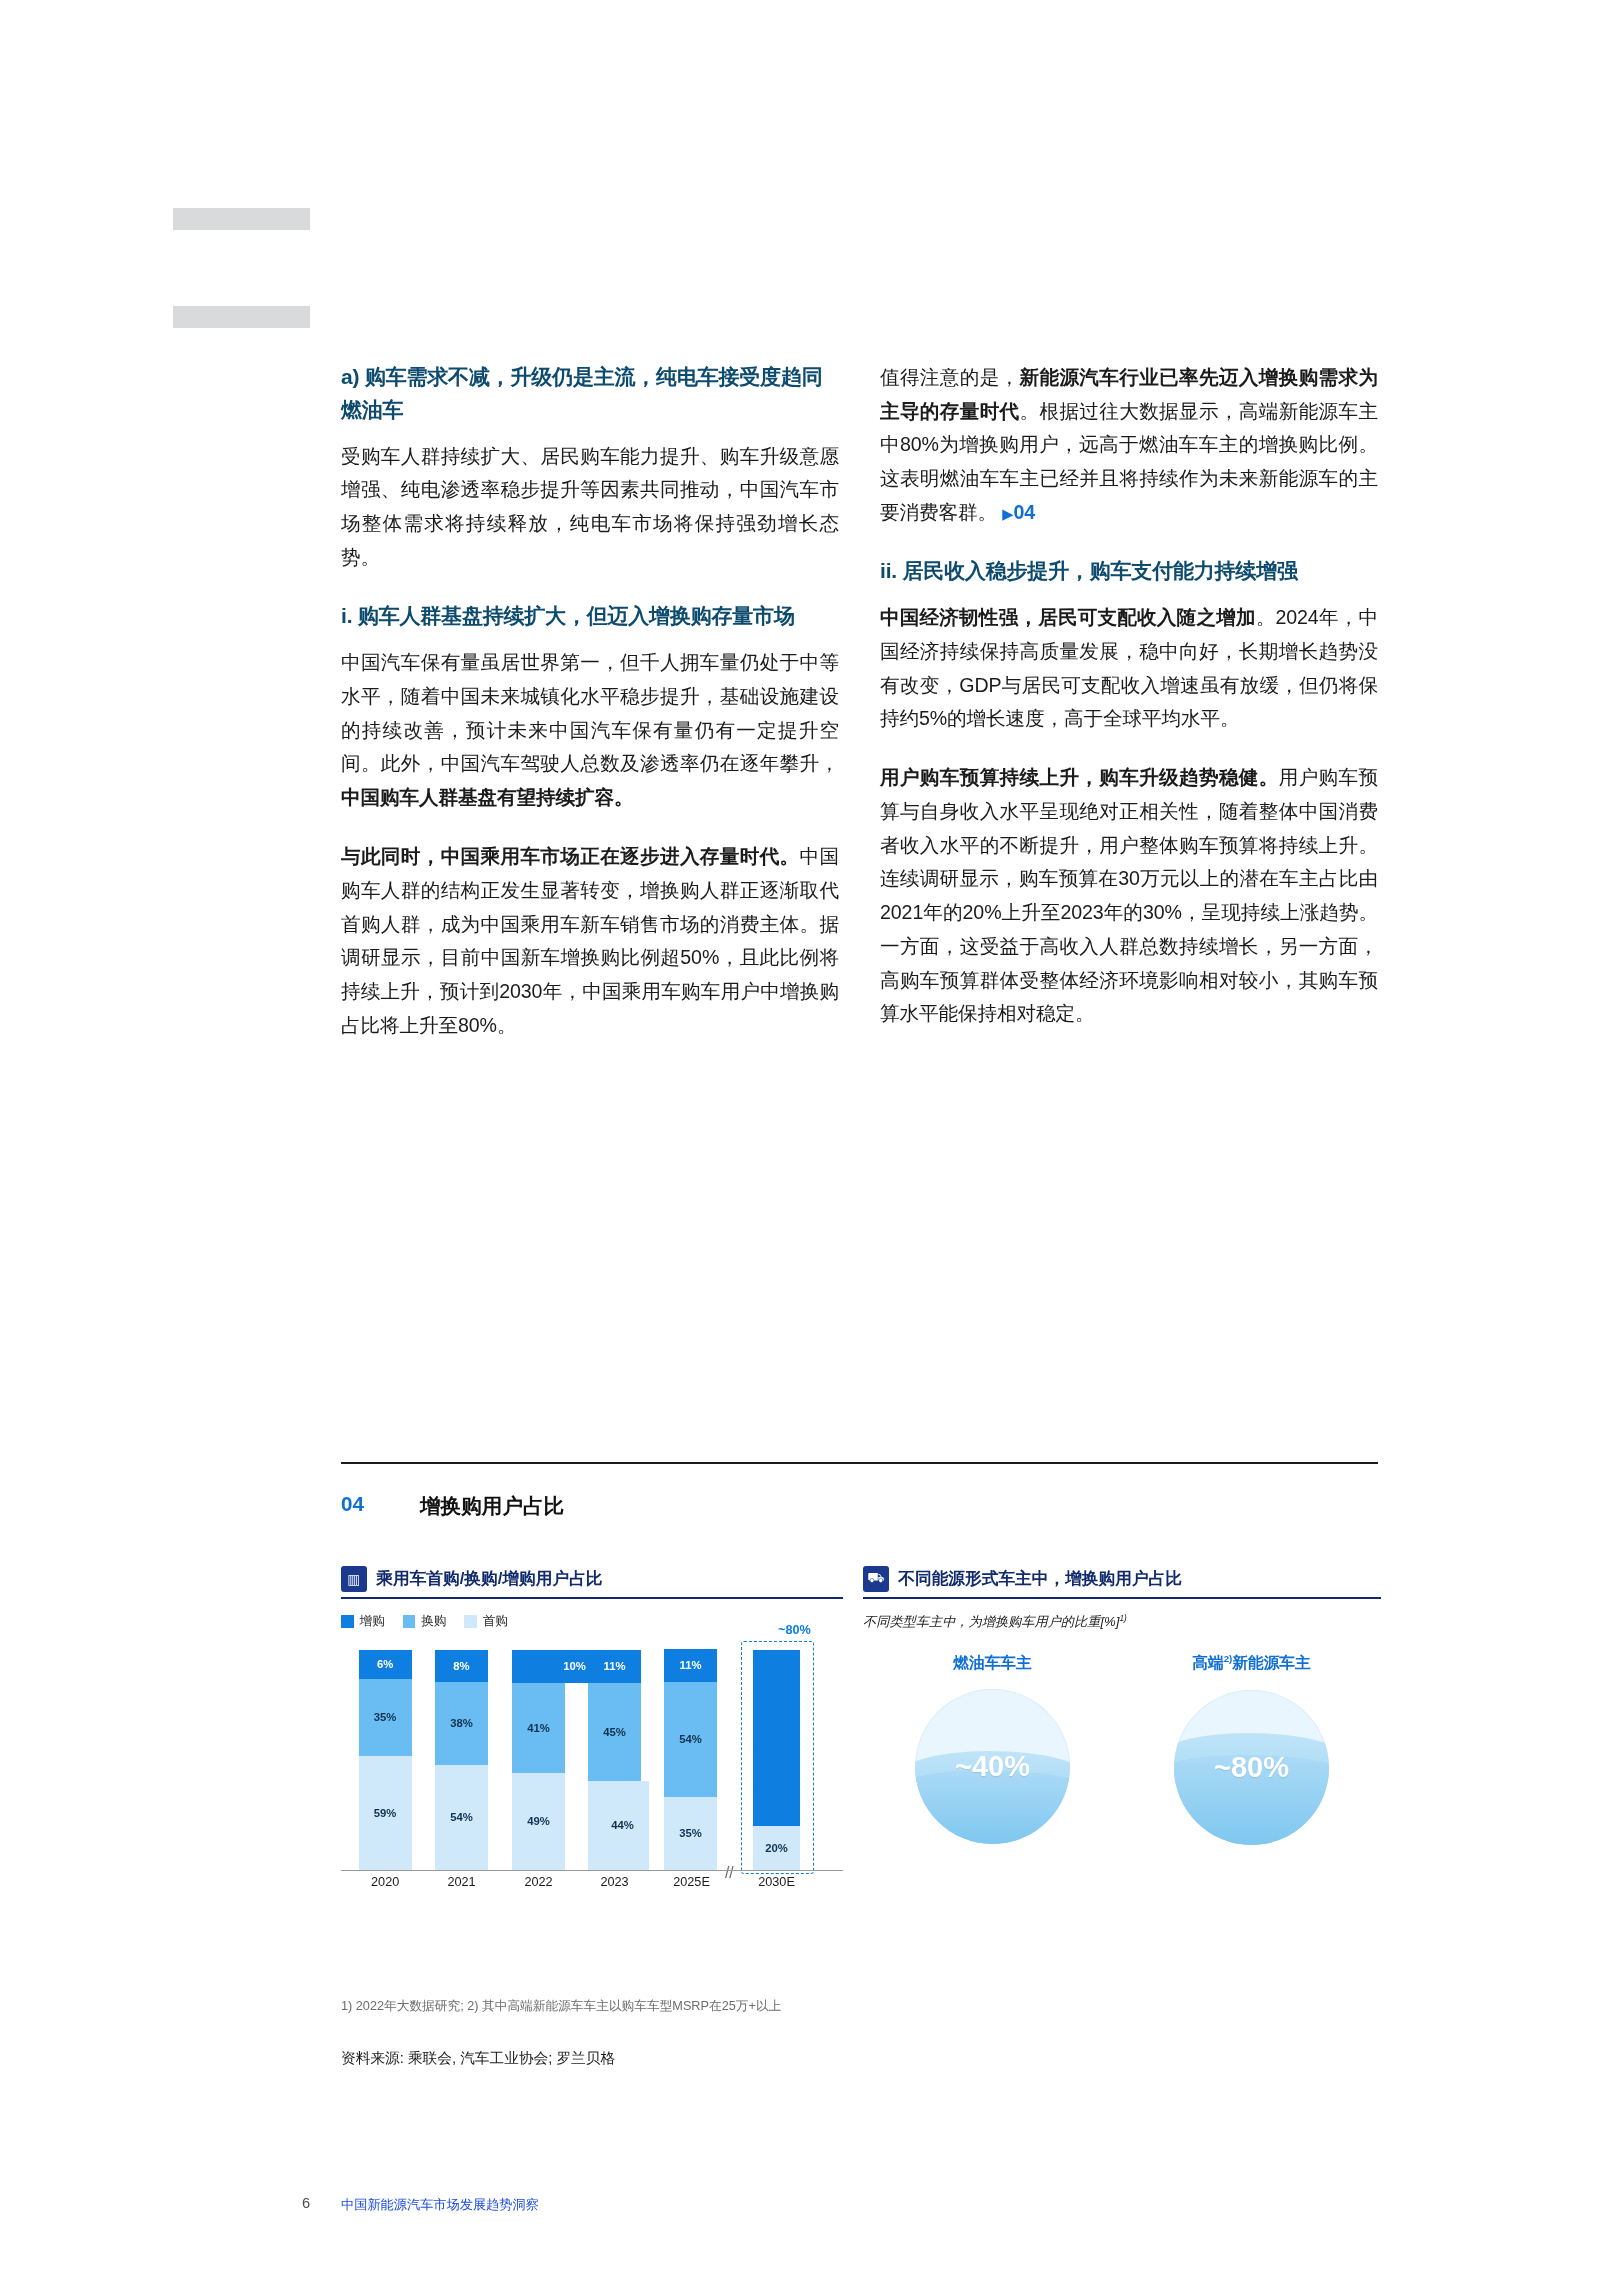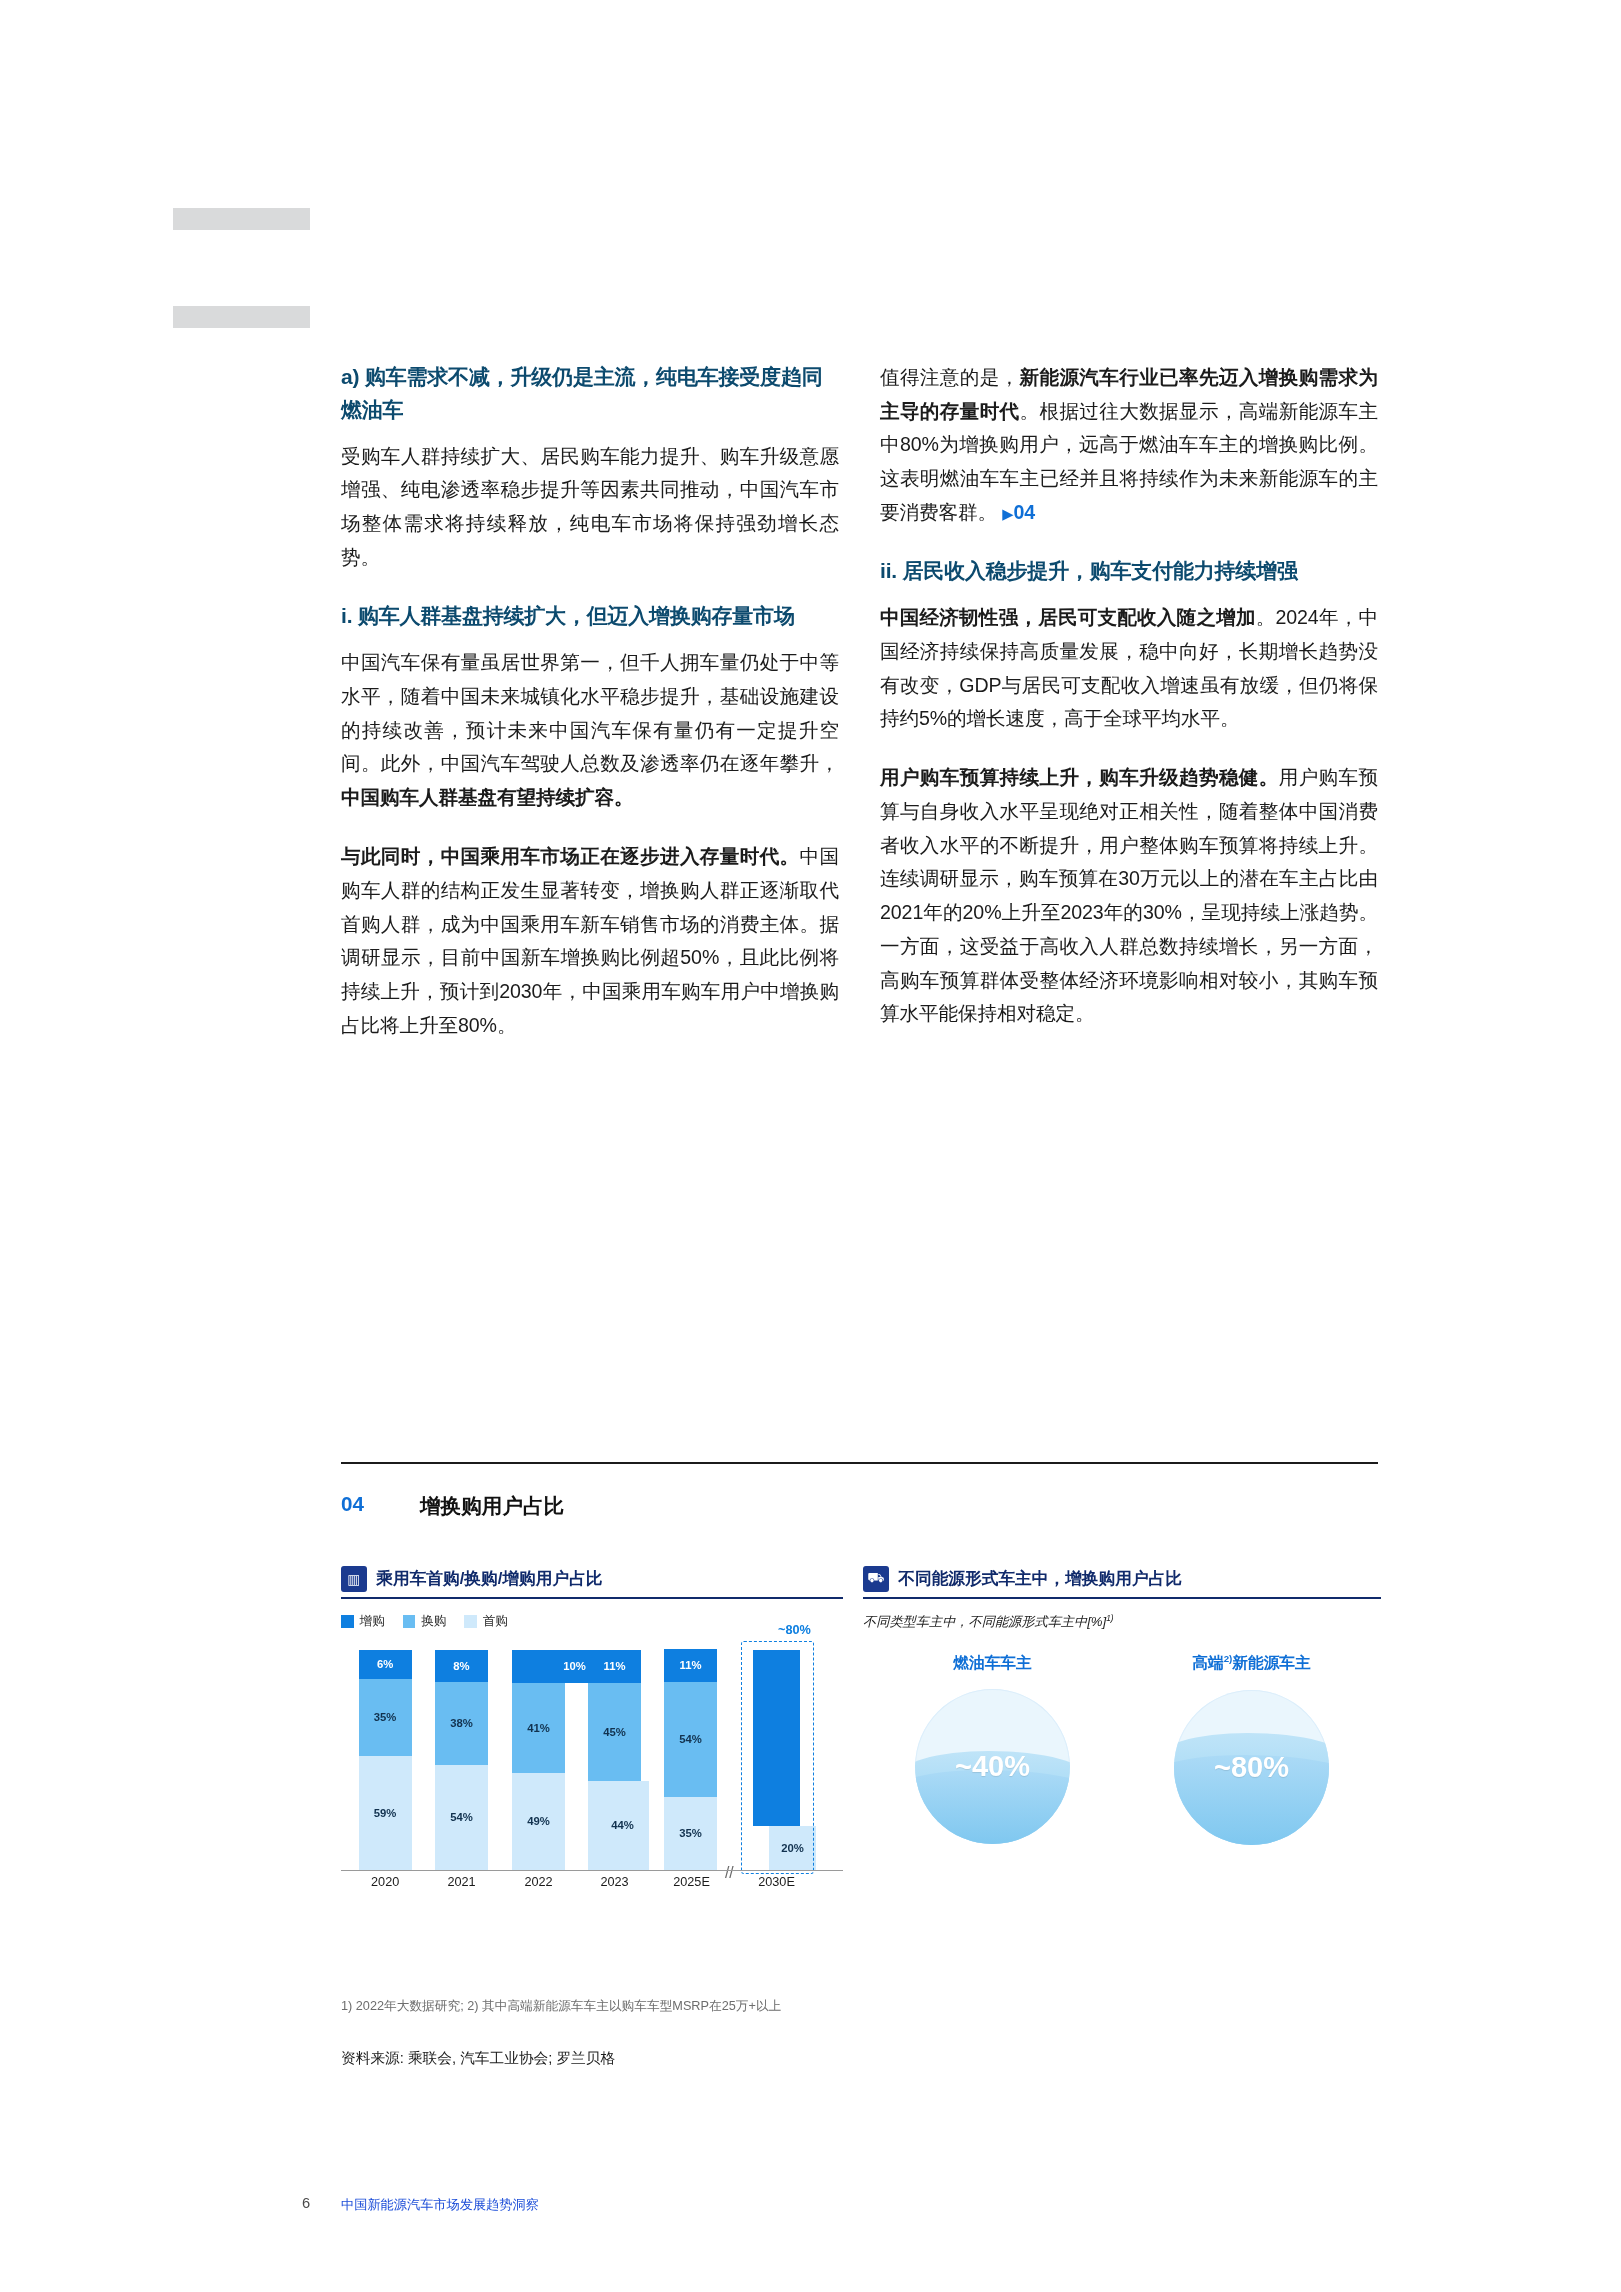--- a/index.html
+++ b/index.html
@@ -190,21 +190,21 @@
         </div>
 
         <div class="bar" style="left:323px;">
           <div class="seg seg-zeng" style="height:33px;">11%</div>
           <div class="seg seg-huan" style="height:115px;">54%</div>
           <div class="seg seg-shou" style="height:73px;">35%</div>
         </div>
 
         <div class="bar" style="left:412px;width:47px;">
           <div class="seg seg-zeng" style="height:176px;"></div>
-          <div class="seg seg-shou" style="height:44px;margin-left:16px;">20%</div>
+          <div class="seg seg-shou" style="height:44px;">20%</div>
         </div>
 
         <div class="dash-box" style="left:400px;bottom:-3.9px;width:71px;height:231px;"></div>
         <div class="cap80" style="left:437px;bottom:233px;">~80%</div>
         <div class="axis-break" style="left:384px;bottom:-11.8px;">//</div>
       </div>
       <div class="axis"></div>
 
       <div class="xlabels">
         <div class="xlab" style="left:12.7px;">2020</div>
@@ -217,21 +217,21 @@
     </div>
   </div>
 
   <div class="panel panel-right">
     <div class="panel-head">
       <span class="sq">⛟</span>
       <span class="ttl">不同能源形式车主中，增换购用户占比</span>
     </div>
     <div class="panel-rule"></div>
 
-    <div class="r-note"><span>不同类型车主中，不同能源形式车主中[%]</span><span class="sup">1)</span></div>
+    <div class="r-note"><span>不同类型车主中，为增换购车用户的比重[%]</span><span class="sup">1)</span></div>
 
     <div class="r-cols">
       <div class="r-col">
         <div class="lab">燃油车车主</div>
         <div class="bubble">
           <div class="wave"></div>
           <div class="wave2"></div>
           <div class="val">~40%</div>
         </div>
       </div>

